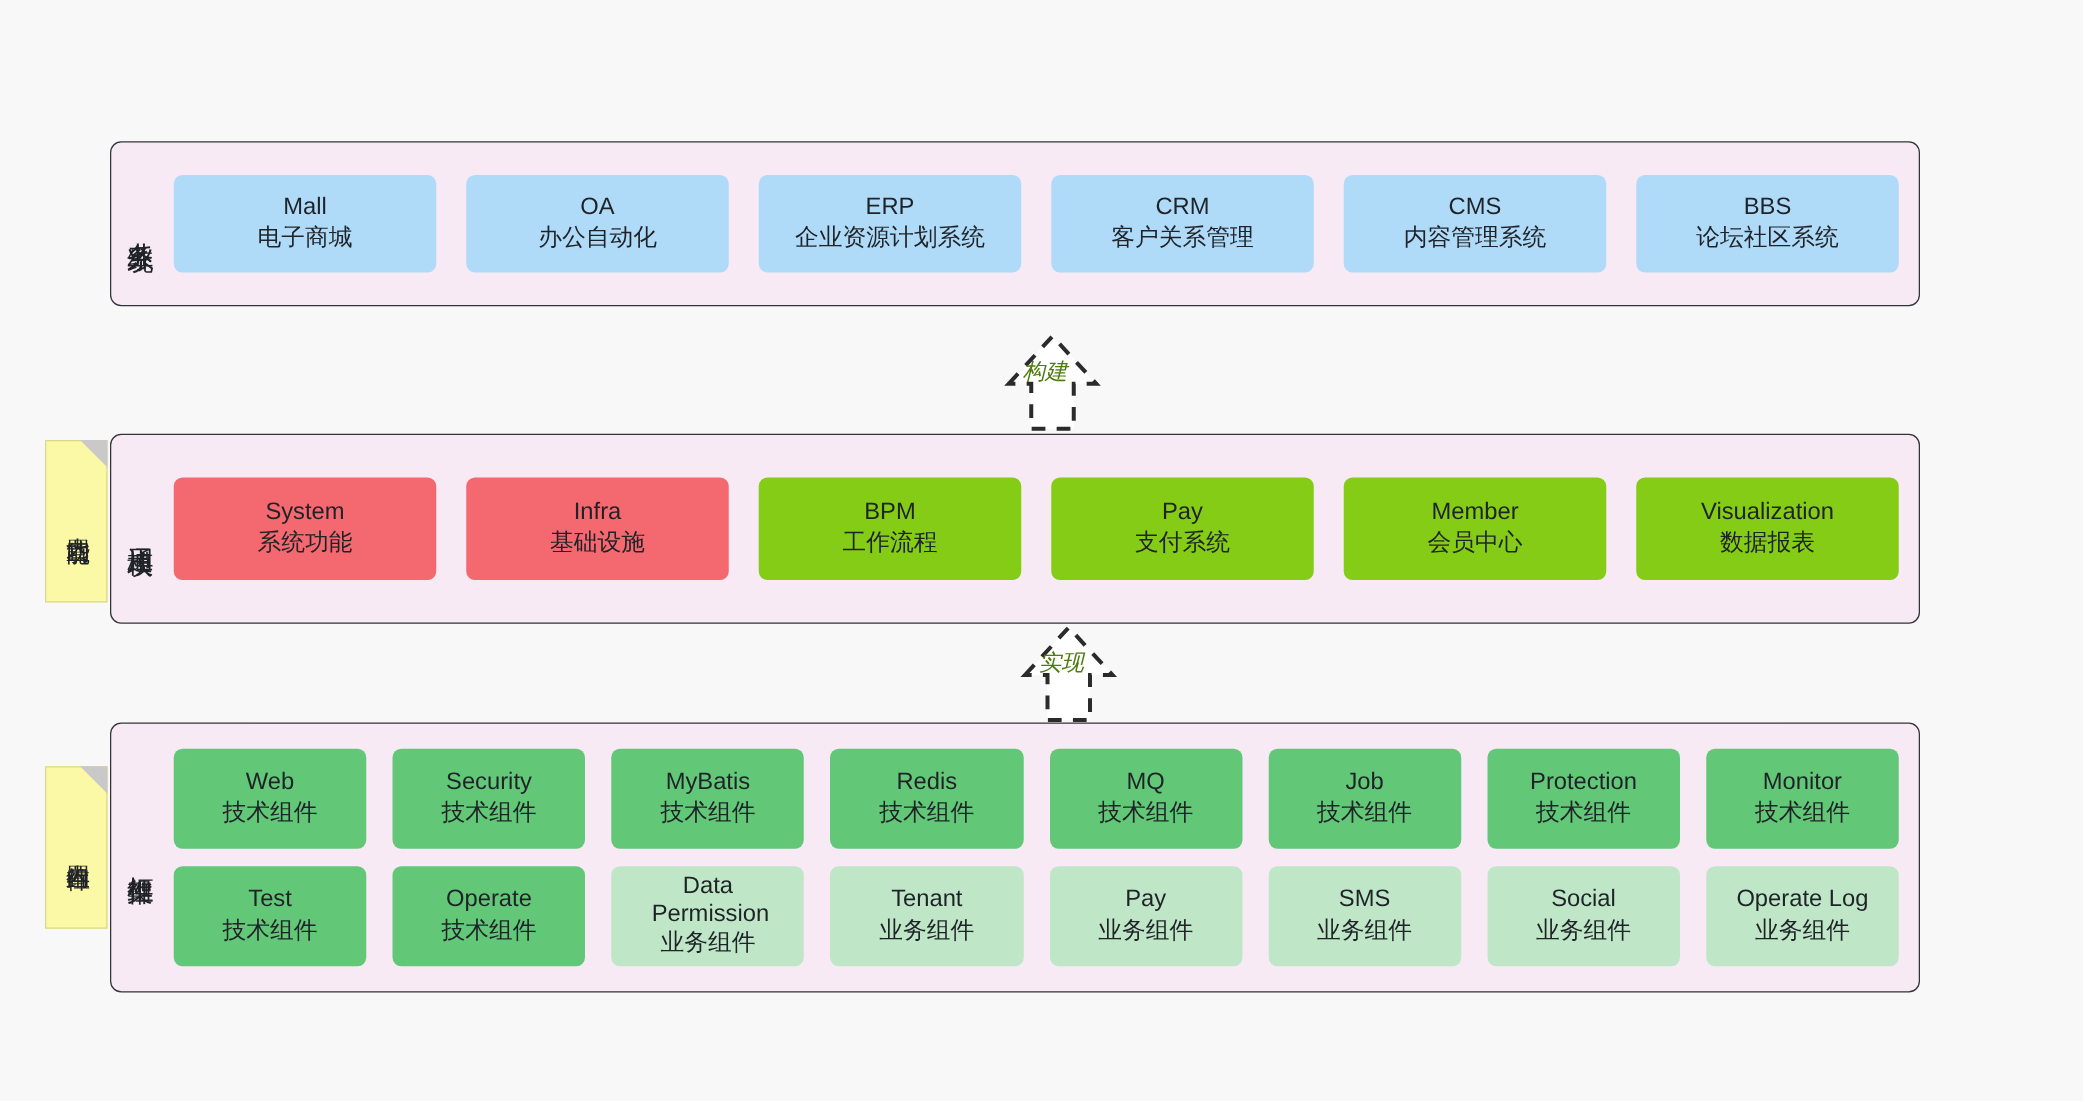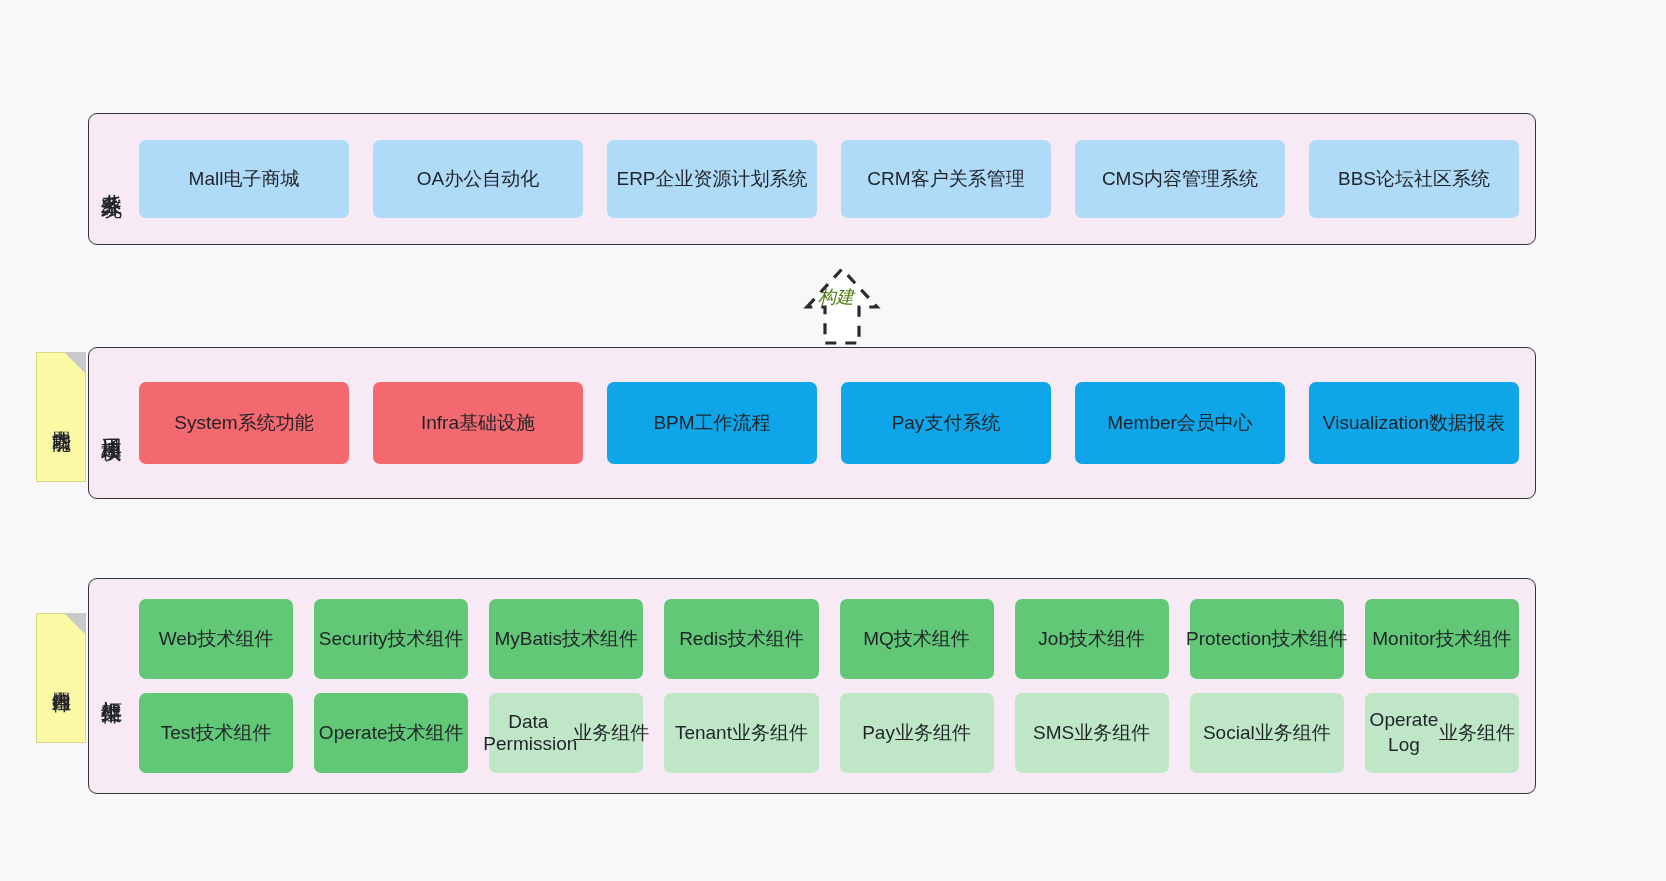--- a/index.html
+++ b/index.html
@@ -59,42 +59,42 @@
     width: 100%;
     gap: 21px;
   }
 
   
   .node {
     flex: 1 1 0;
     min-width: 0;
     border-radius: 7px;
     display: flex;
-    flex-direction: row;
+    flex-direction: column;
     align-items: center;
     justify-content: center;
     text-align: center;
     color: #1f2328;
     font-size: 19px;
     line-height: 1.30;
     padding: 6px 4px;
     box-sizing: border-box;
     user-select: none;
   }
   .node .n-en { white-space: normal; }
   .node .n-cn { white-space: nowrap; }
 
   .row-spaced { gap: 24px; }
   .node-tall { height: 78px; }
   .node-mid  { height: 82px; }
   .node-grid { height: 80px; }
 
   .c-blue      { background: #b0dbf8; }
   .c-red       { background: #f4686f; }
-  .c-pink      { background: #0ea5e9; }
+  .c-pink      { background: #84cc16; }
   .c-green     { background: #62c878; justify-content: center; }
   .c-lightgreen{ background: #bfe7c7; }
 
   
   .note {
     position: absolute;
     background: #fbf9a6;
     border: 1px solid #d9d78e;
     box-sizing: border-box;
     display: flex;
@@ -205,20 +205,26 @@
         <span class="n-cn">会员中心</span>
       </div>
       <div class="node node-mid c-pink">
         <span class="n-en">Visualization</span>
         <span class="n-cn">数据报表</span>
       </div>
 
     </div>
   </div>
 
+  <div class="arrow-wrap" style="left:768px; top:488px; width:175px; height:95px;">
+    <svg width="175" height="95" viewBox="0 0 175 95">
+      <path d="M 52 52 L 87 14 L 122 52 L 104 52 L 104 88 L 70 88 L 70 52 Z" fill="#ffffff" stroke="#2b2b2b" stroke-width="3.2" stroke-dasharray="11 9" stroke-linejoin="miter"></path>
+    </svg>
+    <span class="arrow-label" style="left:63px; top:30px;">实现</span>
+  </div>
 
   <div class="note" style="left:36px; top:613px; width:50px; height:130px;">
     <span class="fold"></span>
     <span>内置组件</span>
   </div>
 
   <div class="layer" style="left:88px; top:578px; width:1448px; height:216px;">
     <div class="layer-title">框架组件</div>
     <div class="layer-body grid-body">
 

